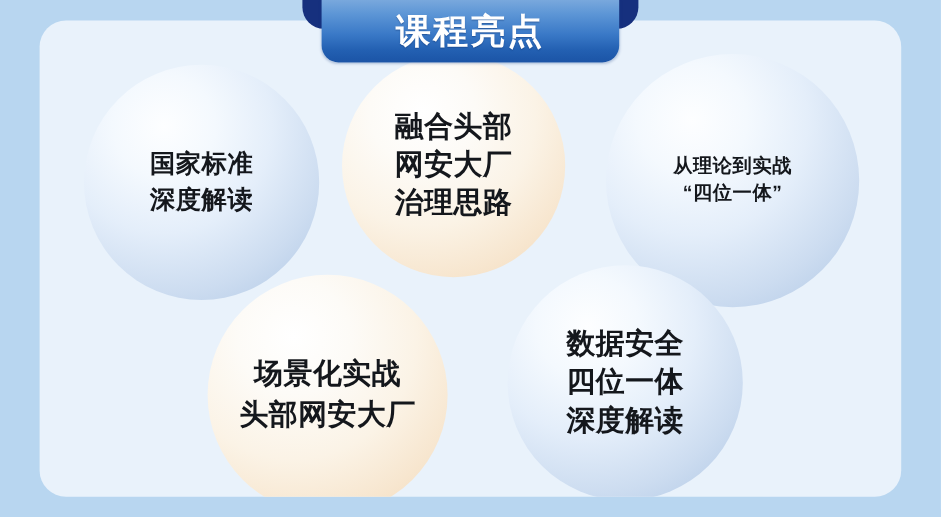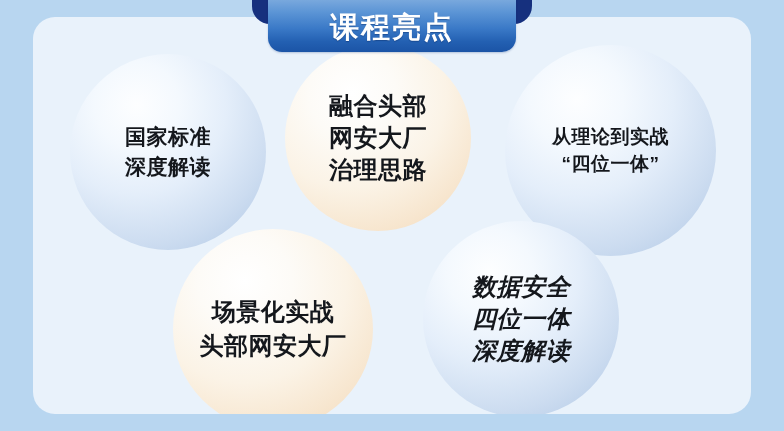--- a/index.html
+++ b/index.html
@@ -61,23 +61,23 @@
   }
 
   .bubble .line {
     display: block;
     white-space: nowrap;
   }
 
   
   #bubble-1 { left: 37px;  top: 37px;  width: 196px; height: 196px; font-size: 21px; }
   #bubble-2 { left: 252px; top: 28px;  width: 186px; height: 186px; font-size: 24px; line-height: 1.33; }
-  #bubble-3 { left: 472px; top: 28px;  width: 211px; height: 211px; font-size: 19px; }
+  #bubble-3 { left: 472px; top: 28px;  width: 211px; height: 211px; font-size: 16px; }
   #bubble-4 { left: 140px; top: 212px; width: 200px; height: 200px; font-size: 24px; }
-  #bubble-5 { left: 390px; top: 204px; width: 196px; height: 196px; font-size: 24px; line-height: 1.33; font-style: italic; }
+  #bubble-5 { left: 390px; top: 204px; width: 196px; height: 196px; font-size: 24px; line-height: 1.33; }
 
   
   .banner-wrap {
     position: absolute;
     left: 0;
     top: 0;
     width: 667px;
     height: 62px;
     pointer-events: none;
   }

